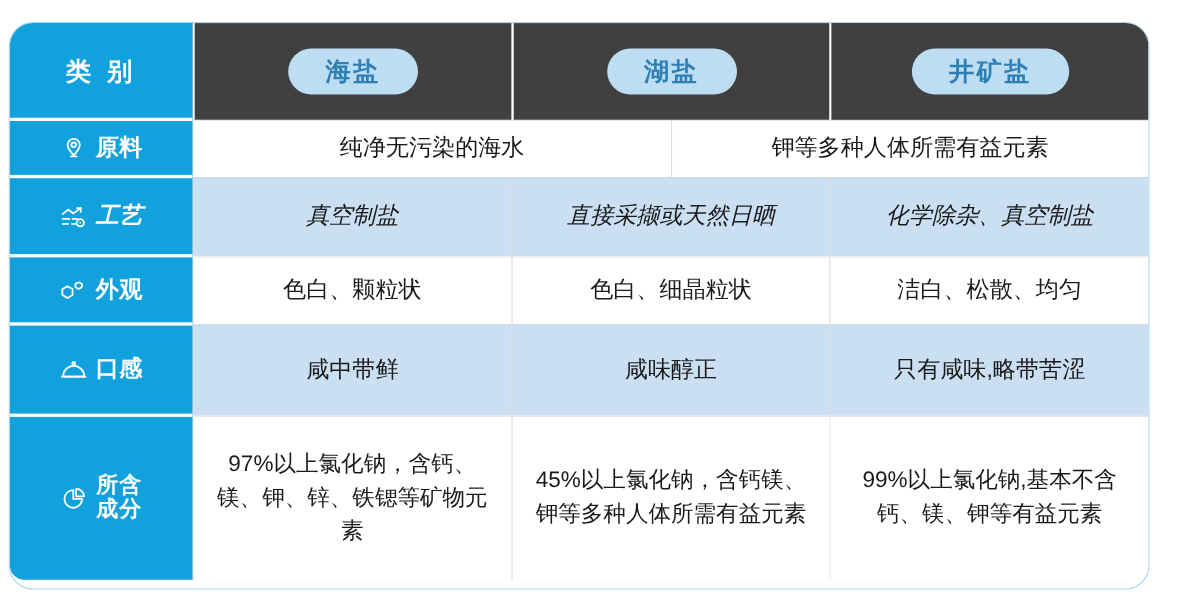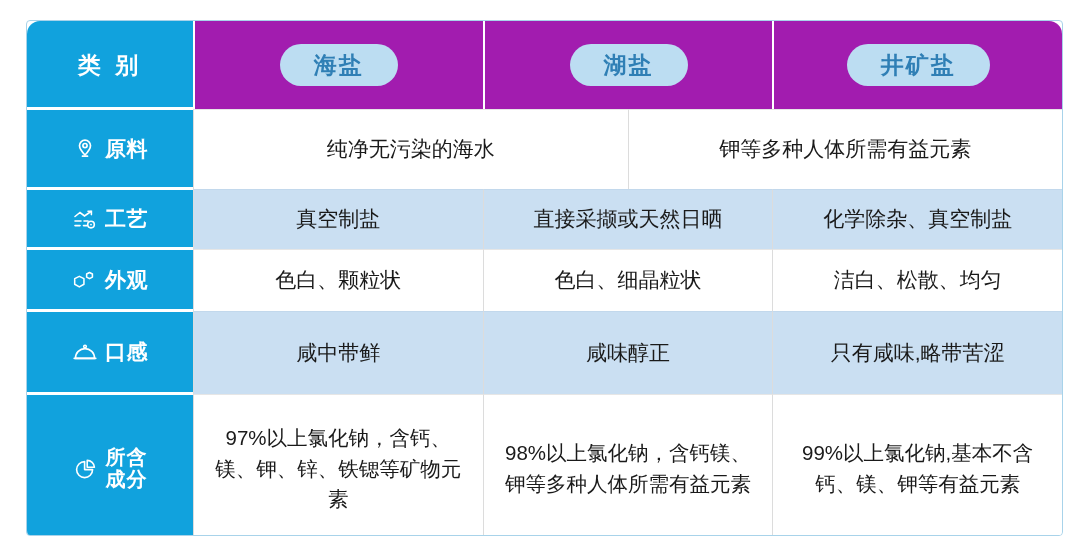--- a/index.html
+++ b/index.html
@@ -4,26 +4,26 @@
 <style>
   * { box-sizing: border-box; margin: 0; padding: 0; }
   html, body {
     width: 1080px;
     height: 556px;
     background: #ffffff;
     font-family: "Liberation Sans", "DejaVu Sans", sans-serif;
   }
   #table-wrap {
     position: absolute;
-    left: 26px;
+    left: 8px;
     top: 20px;
     width: 1037px;
     height: 516px;
     border: 1px solid #a8d3ea;
-    border-radius: 4px;
+    border-radius: 22px;
     background: #ffffff;
     overflow: hidden;
   }
   .table {
     display: flex;
     flex-direction: column;
     width: 100%;
     height: 100%;
   }
   .row {
@@ -67,21 +67,21 @@
     height: 26px;
     flex: 0 0 auto;
   }
   .lbl-icon svg { display: block; }
   .lbl-text { white-space: pre-line; line-height: 1.06; text-align: left; }
   .lbl-text.two-line { font-size: 20px; letter-spacing: 1px; }
 
   
   .row.header { height: 88px; }
   .header .cell {
-    background: #a21caf;
+    background: #404040;
     display: flex;
     align-items: center;
     justify-content: center;
     border-left: 2px solid #ffffff;
     text-align: center;
   }
   .row.header .cell:last-child { border-top-right-radius: 13px; }
   .pill {
     background: #bcddf2;
     color: #2f7fb5;
@@ -108,22 +108,22 @@
   }
   .body-row .cell {
     background: #ffffff;
     border-left: 1px solid #dcdcdc;
     border-top: 1px solid #e6e6e6;
   }
   .body-row.alt .cell { background: #cadff2; border-top-color: #c2d8ec; }
   .body-row .cell:first-of-type { border-left: none; }
   .row:last-child .cell:last-child { border-bottom-right-radius: 13px; }
 
-  .r1 { height: 80px; }
-  .r2 { height: 60px; }
+  .r1 { height: 52px; }
+  .r2 { height: 72px; font-style: italic; }
   .r3 { height: 62px; }
   .r4 { height: 83px; }
   .r5 { height: 149px; }
   .r5 .cell { font-size: 20.5px; line-height: 1.5; }
 </style>
 </head>
 <body>
 
 <div id="table-wrap">
   <div class="table">
@@ -215,18 +215,18 @@
         <span class="lbl-icon">
           <svg width="25" height="24" viewBox="0 0 25 24" fill="none" stroke="#ffffff" stroke-width="1.6" stroke-linejoin="round">
             <path d="M11.6 4.6 A8 8 0 1 0 19.6 12.6 L11.6 12.6 Z"></path>
             <path d="M14.2 3.4 A7.2 7.2 0 0 1 21.4 10.2 L14.2 10.2 Z"></path>
           </svg>
         </span>
         <span class="lbl-text two-line">所含
 成分</span>
       </div>
       <div class="cell">97%以上氯化钠，含钙、镁、钾、锌、铁锶等矿物元素</div>
-      <div class="cell">98%以上氯化钠，含钙镁、钾等多种人体所需有益元素</div>
+      <div class="cell">45%以上氯化钠，含钙镁、钾等多种人体所需有益元素</div>
       <div class="cell">99%以上氯化钠,基本不含钙、镁、钾等有益元素</div>
     </div>
 
   </div>
 </div>
 
 </body></html>

